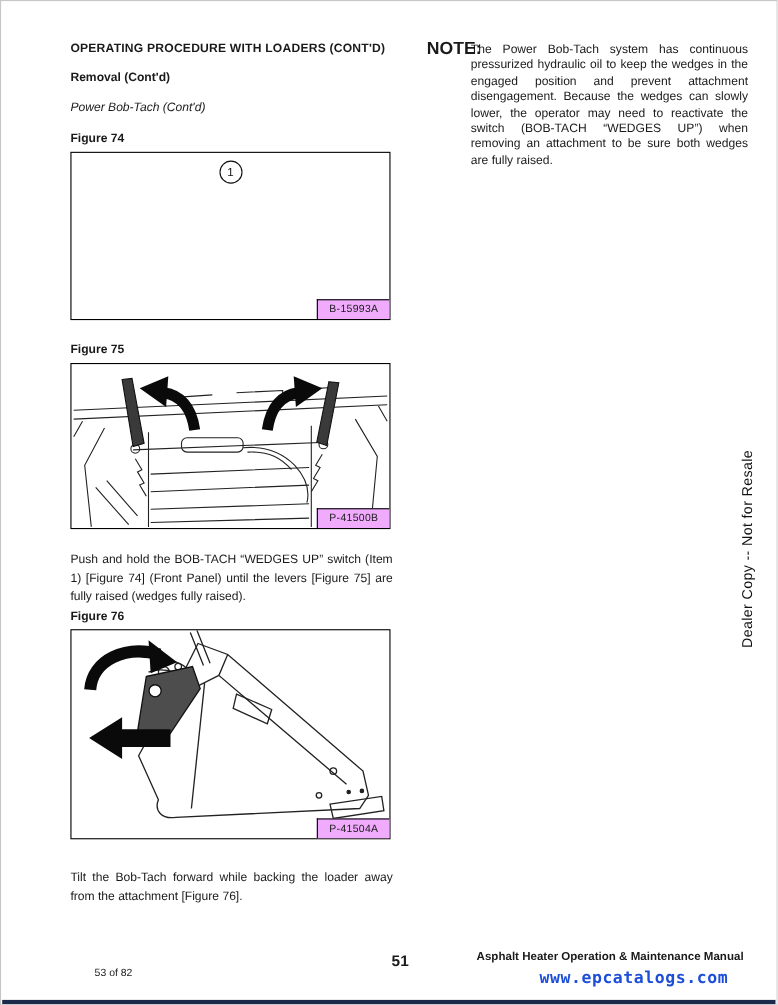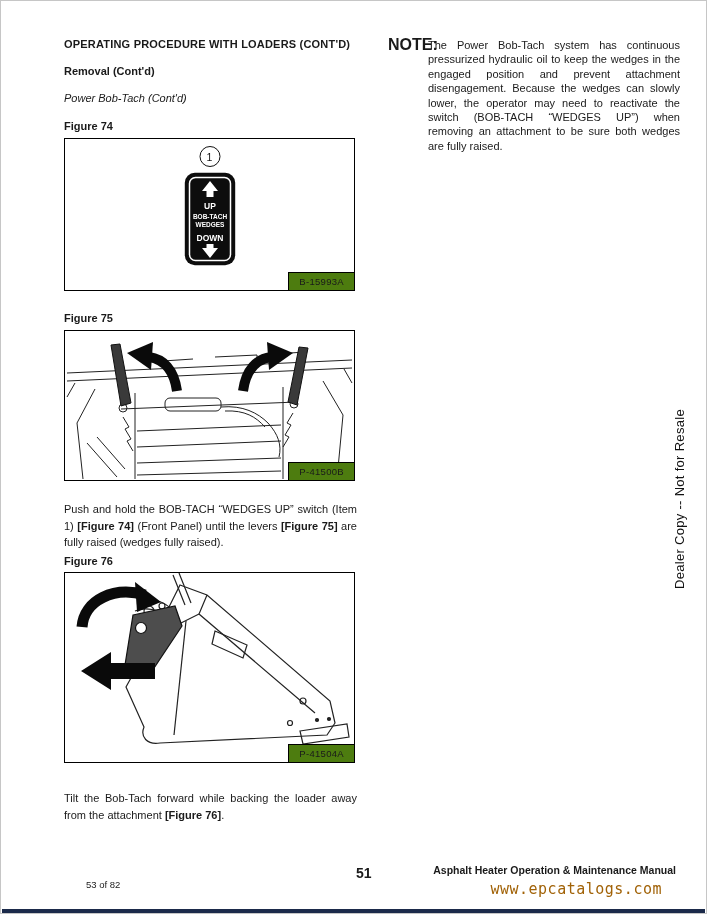--- a/index.html
+++ b/index.html
@@ -12,47 +12,47 @@
   .h-sub{position:absolute;left:63px;top:64px;font-size:11px;font-weight:bold;}
   .h-italic{position:absolute;left:63px;top:91px;font-size:11px;font-style:italic;}
   .fig-caption{position:absolute;left:63px;font-size:11px;font-weight:bold;}
   #cap74{top:119px}#cap75{top:311px}#cap76{top:554px}
   .figure-box{position:absolute;left:63px;width:291px;border:1px solid #000;background:#fff;box-sizing:border-box;}
   #fig74{top:137px;height:153px}
   #fig75{top:329px;height:151px}
   #fig76{top:571px;height:191px}
   .fig-ref{
     position:absolute;right:0;bottom:0;border-left:1px solid #000;border-top:1px solid #000;
-    font-size:9.5px;padding:3px 10px 3px 10px;background:#4d7c0f;letter-spacing:.3px;
+    font-size:9.5px;padding:3px 10px 3px 10px;background:#f0abfc;letter-spacing:.3px;
   }
   .item-circle{
     position:absolute;left:50%;top:7px;transform:translateX(-50%);
     width:19px;height:19px;border:1.4px solid #111;border-radius:50%;
     display:flex;align-items:center;justify-content:center;font-size:10.5px;color:#111;
   }
   .decal-wrap{position:absolute;left:50%;top:33px;transform:translateX(-50%);}
   .para{position:absolute;left:63px;width:293px;font-size:11px;line-height:16.5px;text-align:justify;}
   #para1{top:489px}#para2{top:778px}
-  .para .seg-b{font-weight:bold}
+  .para .seg-b{font-weight:normal}
   .para .seg-u{}
   .note{position:absolute;left:387px;top:37px;width:292px;display:flex;}
   .note-label{font-weight:bold;font-size:16px;width:40px;flex:none;line-height:14.4px;}
   .note-text{font-weight:normal;font-size:11px;line-height:14.4px;text-align:justify;flex:1;}
   .dealer{
     position:absolute;left:671px;top:588px;width:233px;
     transform-origin:0 0;transform:rotate(-90deg);
     font-size:13px;color:#111;white-space:nowrap;letter-spacing:.3px;
   }
   .f-sheet{position:absolute;left:85px;top:878px;font-size:9.5px;color:#222;}
   .f-page{position:absolute;left:355px;top:864px;font-size:14px;font-weight:bold;}
   .f-manual{position:absolute;right:30px;top:863px;font-size:10.5px;font-weight:bold;text-align:right;}
   .f-site{
     position:absolute;right:44px;top:879px;
-    font-family:"DejaVu Sans Mono",monospace;font-size:15px;font-weight:normal;
-    color:#a16207;letter-spacing:.5px;
+    font-family:"DejaVu Sans Mono",monospace;font-size:15px;font-weight:bold;
+    color:#1d4ed8;letter-spacing:.5px;
   }
   .bottom-bar{position:absolute;left:1px;right:1px;bottom:0;height:4px;background:#1b2a4a;}
   svg{display:block}
 </style>
 </head>
 <body>
 
 <div class="page">
 
   <div class="h-title">OPERATING PROCEDURE WITH LOADERS (CONT'D)</div>
@@ -60,32 +60,20 @@
   <div class="h-italic">Power Bob-Tach (Cont'd)</div>
 
   <div class="note">
     <div class="note-label">NOTE:</div>
     <div class="note-text">The Power Bob-Tach system has continuous pressurized hydraulic oil to keep the wedges in the engaged position and prevent attachment disengagement. Because the wedges can slowly lower, the operator may need to reactivate the switch (BOB-TACH “WEDGES UP”) when removing an attachment to be sure both wedges are fully raised.</div>
   </div>
 
   <div class="fig-caption" id="cap74">Figure 74</div>
   <div class="figure-box" id="fig74">
     <div class="item-circle">1</div>
-    <div class="decal-wrap">
-      <svg width="52" height="94" viewBox="0 0 52 94">
-        <rect x="0.8" y="0.8" width="50.4" height="92.4" rx="10" fill="#0d0d0d"></rect>
-        <rect x="5.5" y="5.5" width="41" height="83" rx="6" fill="none" stroke="#ffffff" stroke-width="1.5"></rect>
-        <polygon points="26,9 18,19 22.5,19 22.5,25 29.5,25 29.5,19 34,19" fill="#ffffff"></polygon>
-        <text x="26" y="37" text-anchor="middle" fill="#ffffff" font-size="8.5" font-weight="bold" font-family="Liberation Sans, sans-serif">UP</text>
-        <text x="26" y="47" text-anchor="middle" fill="#ffffff" font-size="6.5" font-weight="bold" font-family="Liberation Sans, sans-serif">BOB-TACH</text>
-        <text x="26" y="55" text-anchor="middle" fill="#ffffff" font-size="6.5" font-weight="bold" font-family="Liberation Sans, sans-serif">WEDGES</text>
-        <text x="26" y="69" text-anchor="middle" fill="#ffffff" font-size="8.5" font-weight="bold" font-family="Liberation Sans, sans-serif">DOWN</text>
-        <polygon points="26,86 18,76 22.5,76 22.5,72 29.5,72 29.5,76 34,76" fill="#ffffff"></polygon>
-      </svg>
-    </div>
     <div class="fig-ref">B-15993A</div>
   </div>
 
   <div class="fig-caption" id="cap75">Figure 75</div>
   <div class="figure-box" id="fig75">
     <svg width="289" height="149" viewBox="0 0 289 149">
       <g stroke="#222" stroke-width="1" fill="none">
         <path d="M2,42 L287,29"></path>
         <path d="M2,50 L287,37"></path>
         <path d="M150,26 L192,24 L192,29 M98,30 L128,28 M210,23 L240,21"></path>

